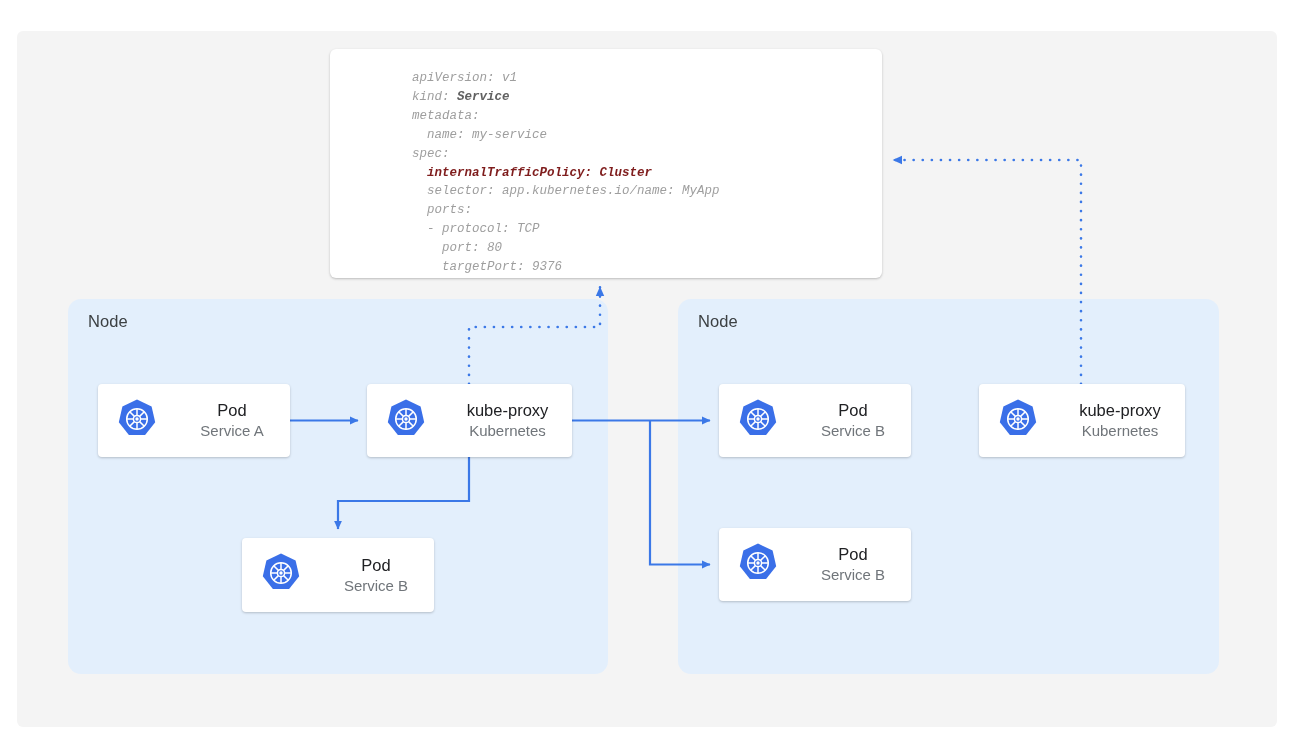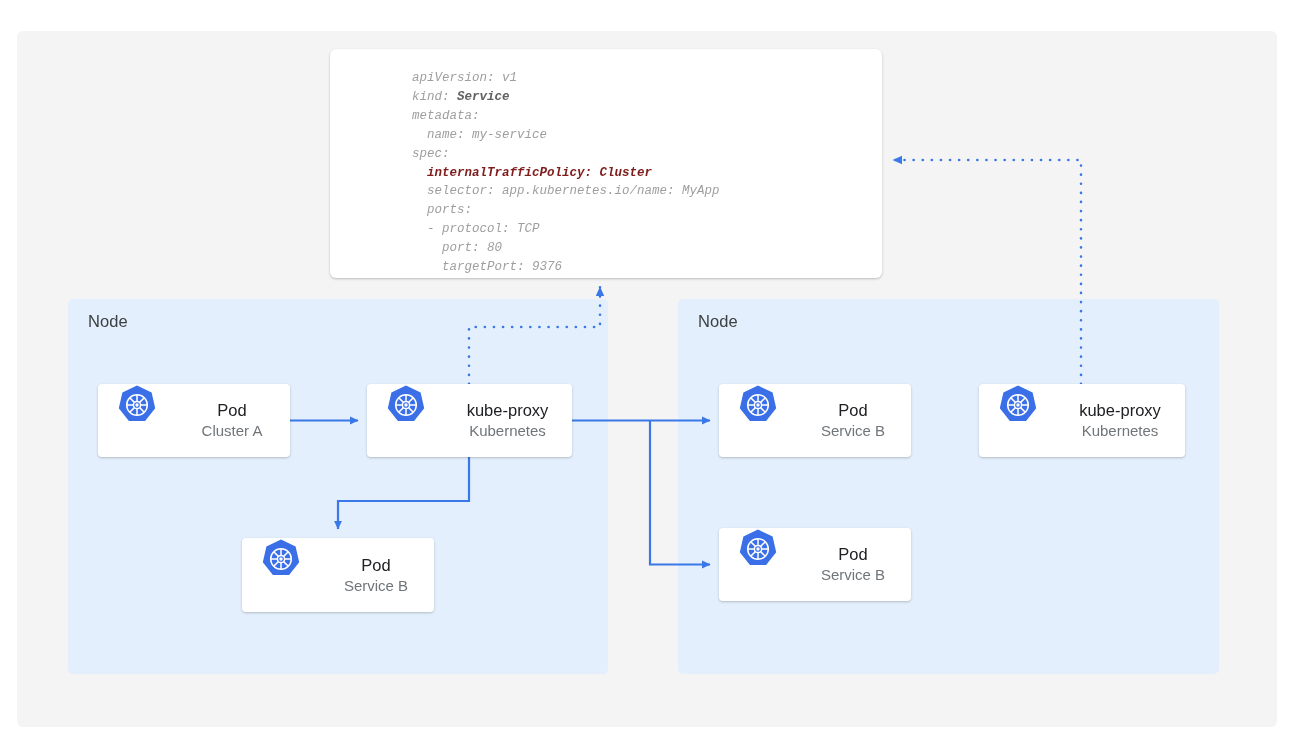--- a/index.html
+++ b/index.html
@@ -9,28 +9,28 @@
   .panel{position:absolute;left:17px;top:15px;width:1260px;height:696px;background:#f4f4f4;border-radius:6px;}
 
   .yaml-card{position:absolute;left:330px;top:33px;width:552px;height:229px;background:#ffffff;border-radius:6px;
              box-shadow:0 1px 3px rgba(0,0,0,.14),0 1px 2px rgba(0,0,0,.10);}
   .yaml-body{position:absolute;left:82px;top:20px;right:8px;
              font-family:"Liberation Mono","DejaVu Sans Mono",monospace;font-size:12.5px;line-height:18.9px;
              font-style:italic;color:#9e9e9e;white-space:pre;}
   .yaml-line{white-space:pre;}
   .yaml-line.bold{font-weight:bold;color:#7f1d1d;}
 
-  .node-box{position:absolute;top:283px;height:375px;background:#e3effc;border-radius:5px;}
+  .node-box{position:absolute;top:283px;height:375px;background:#e3effc;border-radius:13px;}
   .node-box.left{left:68px;width:540px;}
   .node-box.right{left:678px;width:541px;}
   .node-label{position:absolute;left:20px;top:13px;font-size:16.5px;color:#3c4043;letter-spacing:.1px;}
 
   .card{position:absolute;background:#ffffff;border-radius:4px;
         box-shadow:0 1px 3px rgba(0,0,0,.13),0 1px 2px rgba(0,0,0,.09);
-        display:flex;gap:25px;}
+        display:flex;align-items:center;gap:25px;}
   .card .ico{flex:0 0 auto;margin-left:19px;}
   .card .txt{flex:1 1 auto;display:flex;flex-direction:column;align-items:center;justify-content:center;
              padding-right:14px;padding-left:6px;}
   .card .t1{font-size:16.5px;color:#202124;line-height:21px;white-space:nowrap;}
   .card .t2{font-size:15px;color:#70757a;line-height:20px;white-space:nowrap;}
 
   .svgwrap{position:absolute;left:0;top:0;width:1296px;height:729px;pointer-events:none;}
 </style>
 </head>
 <body>
@@ -86,21 +86,21 @@
           <circle cx="20" cy="21" r="3.6"></circle>
           <path d="M20 10.7 L20 17.4 M20 24.6 L20 31.3 M9.7 21 L16.4 21 M23.6 21 L30.3 21
                    M12.7 13.7 L17.4 18.4 M22.6 23.6 L27.3 28.3
                    M27.3 13.7 L22.6 18.4 M17.4 23.6 L12.7 28.3"></path>
         </g>
         <circle cx="20" cy="21" r="1.7" fill="#ffffff"></circle>
       </svg>
     </span>
     <span class="txt">
       <span class="t1">Pod</span>
-      <span class="t2">Cluster A</span>
+      <span class="t2">Service A</span>
     </span>
   </div>
 
   <div class="card" style="left:367px;top:368px;width:205px;height:73px;">
     <span class="ico">
       <svg width="40" height="42" viewBox="0 0 40 42" aria-hidden="true">
         <path d="M20 1.6 L34.6 8.6 L38.2 24.3 L28.1 36.9 L11.9 36.9 L1.8 24.3 L5.4 8.6 Z" fill="#3a6fe8"></path>
         <g fill="none" stroke="#ffffff" stroke-width="1.5">
           <circle cx="20" cy="21" r="10.3"></circle>
           <circle cx="20" cy="21" r="3.6"></circle>

